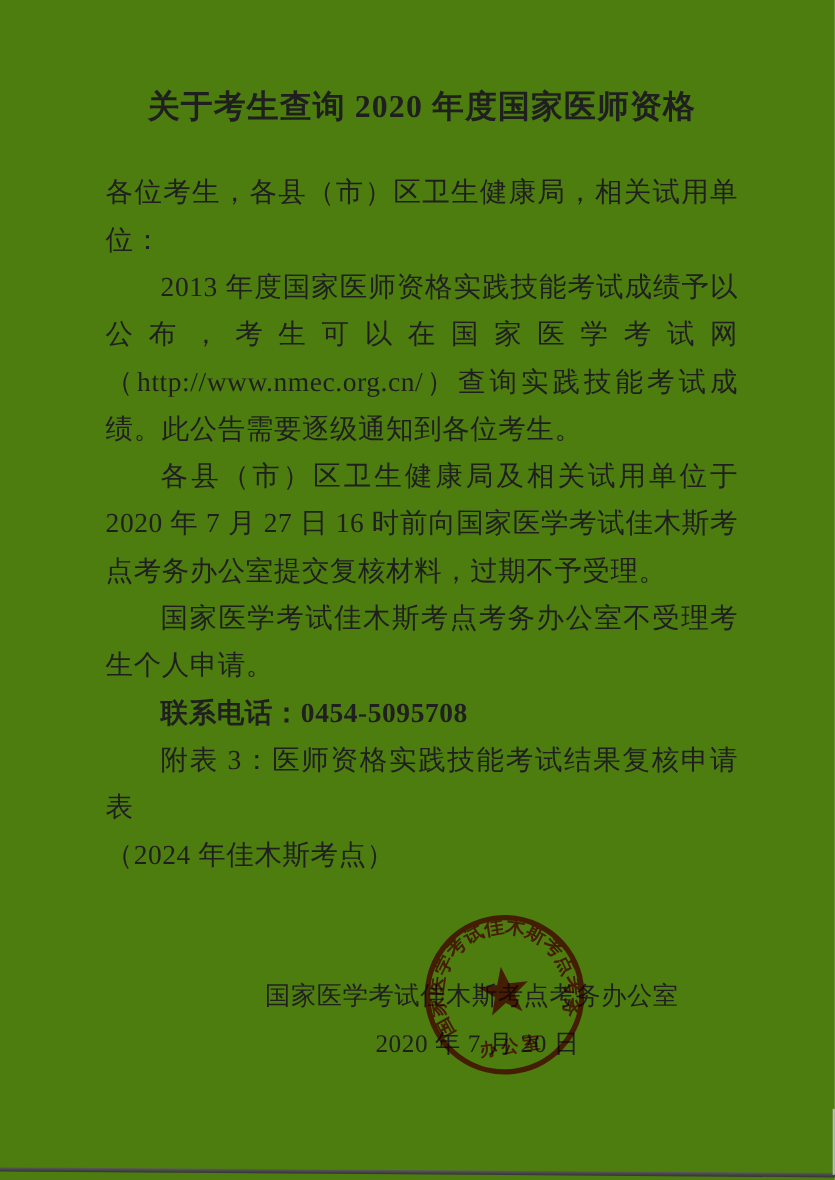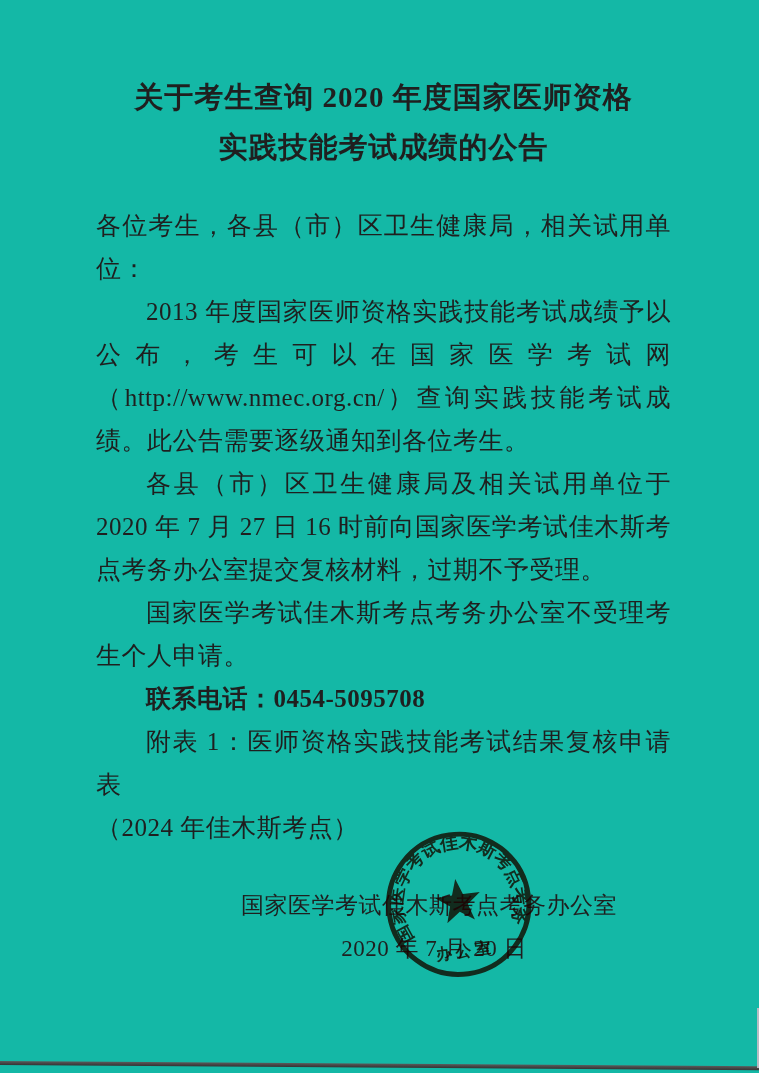--- a/index.html
+++ b/index.html
@@ -8,21 +8,21 @@
   body {
     background: #fdfdfd;
     color: #1f1f1f;
     font-family: "Liberation Serif", "DejaVu Serif", serif;
     position: relative;
   }
   .page {
     position: absolute;
     inset: 0;
     padding: 72px 88px 0 96px;
-    background: #14b8a6;
+    background: #4d7c0f;
   }
   .title {
     text-align: center;
     font-size: 29px;
     font-weight: bold;
     line-height: 50px;
     margin-bottom: 32px;
     letter-spacing: 1px;
   }
   .title .tline { display: block; }
@@ -77,30 +77,29 @@
     background: #b8bcc4;
   }
 </style>
 </head>
 <body style="background: rgb(253, 253, 253);">
 
 <div class="page">
 
   <h1 class="title">
     <span class="tline">关于考生查询 2020 年度国家医师资格</span>
-    <span class="tline">实践技能考试成绩的公告</span>
   </h1>
 
   <div class="bodytext">
     <p>各位考生，各县（市）区卫生健康局，相关试用单位：</p>
     <p class="indent">2013 年度国家医师资格实践技能考试成绩予以公布，考生可以在国家医学考试网（http://www.nmec.org.cn/）查询实践技能考试成绩。此公告需要逐级通知到各位考生。</p>
     <p class="indent">各县（市）区卫生健康局及相关试用单位于 2020 年 7 月 27 日 16 时前向国家医学考试佳木斯考点考务办公室提交复核材料，过期不予受理。</p>
     <p class="indent">国家医学考试佳木斯考点考务办公室不受理考生个人申请。</p>
     <p class="indent contact">联系电话：0454-5095708</p>
-    <p class="indent">附表 1：医师资格实践技能考试结果复核申请表</p>
+    <p class="indent">附表 3：医师资格实践技能考试结果复核申请表</p>
     <p>（2024 年佳木斯考点）</p>
   </div>
 
   <div class="signature-block">
     <div class="signature-line">国家医学考试佳木斯考点考务办公室</div>
     <div class="date-line">2020 年 7 月 20 日</div>
   </div>
 
   <svg class="seal" viewBox="0 0 160 160" aria-hidden="true">
     <defs>

